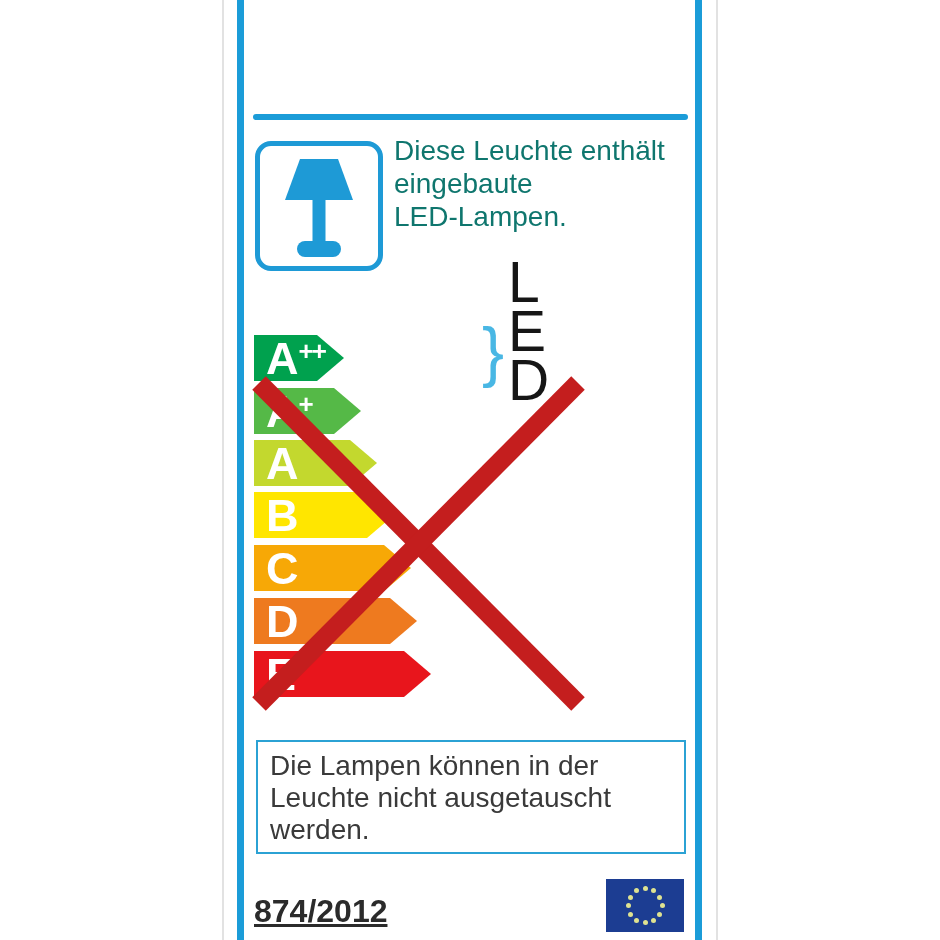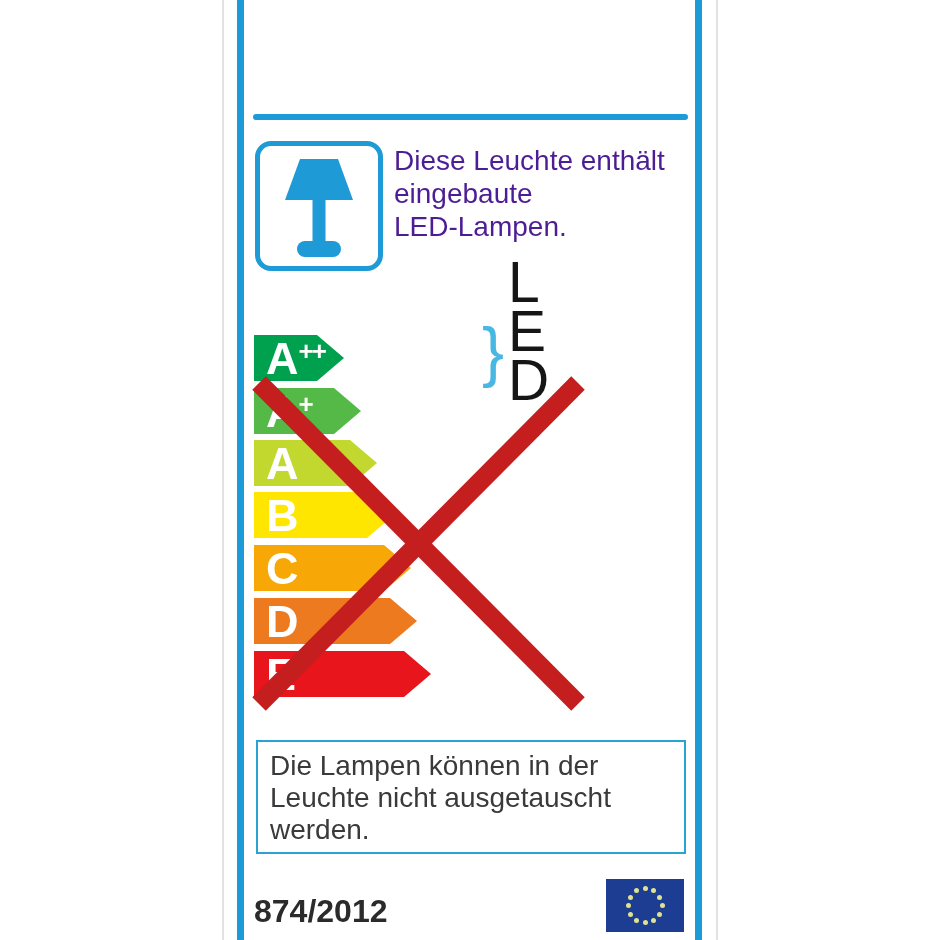--- a/index.html
+++ b/index.html
@@ -28,24 +28,24 @@
   .lamp-box {
     position: absolute; left: 255px; top: 141px;
     width: 118px; height: 120px;
     border: 5px solid #1e9ad6; border-radius: 16px;
     background: #ffffff;
     display: flex; align-items: center; justify-content: center;
   }
 
   
   .lamp-notice {
-    position: absolute; left: 394px; top: 144px;
+    position: absolute; left: 394px; top: 134px;
     width: 300px;
     font-size: 28px; line-height: 33px;
-    color: #4c1d95;
+    color: #0f766e;
     white-space: pre-line;
   }
 
   
   .led-letters {
     position: absolute; left: 508px; top: 258px;
     font-size: 57px; line-height: 49px;
     color: #161616;
     letter-spacing: 1px;
     white-space: pre-line;
@@ -91,21 +91,21 @@
     padding: 8px 10px 10px 12px;
     font-size: 28px; line-height: 32px;
     color: #3a3a3a;
     white-space: pre-line;
     background: #ffffff;
   }
 
   
   .regulation {
     position: absolute; left: 254px; top: 893px;
-    font-size: 32px; font-weight: bold; color: #2b2b2b;
+    font-size: 32px; font-weight: bold; color: #2b2b2b; text-decoration: underline;
   }
 
   
   .eu-flag {
     position: absolute; left: 606px; top: 879px;
     width: 78px; height: 53px;
   }
   .eu-flag .star {
     position: absolute;
     width: 5px; height: 5px;

